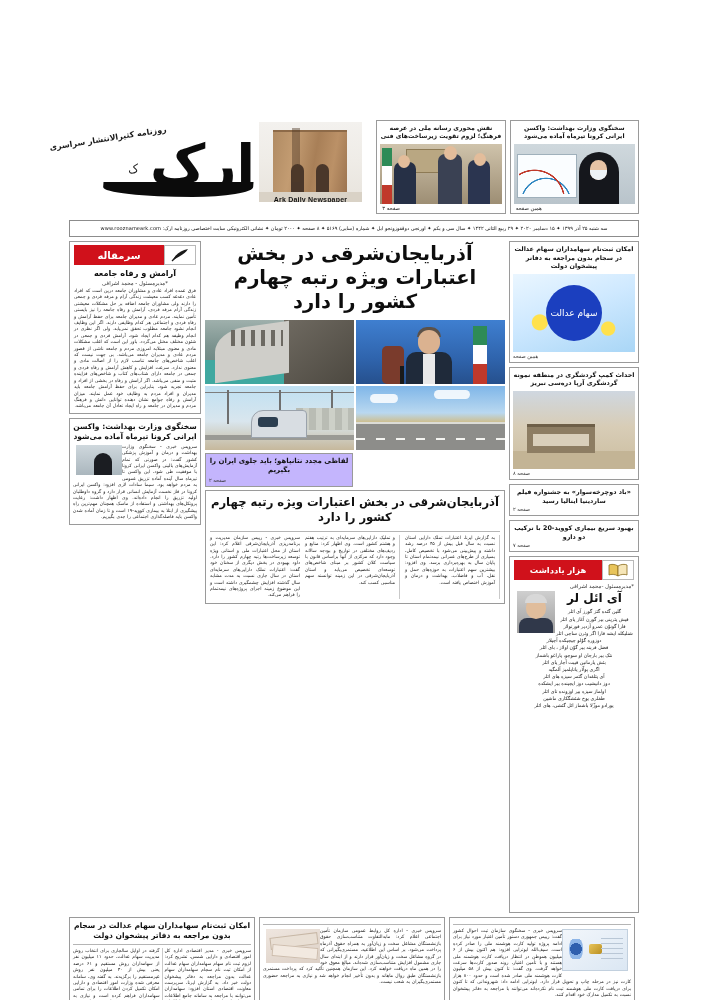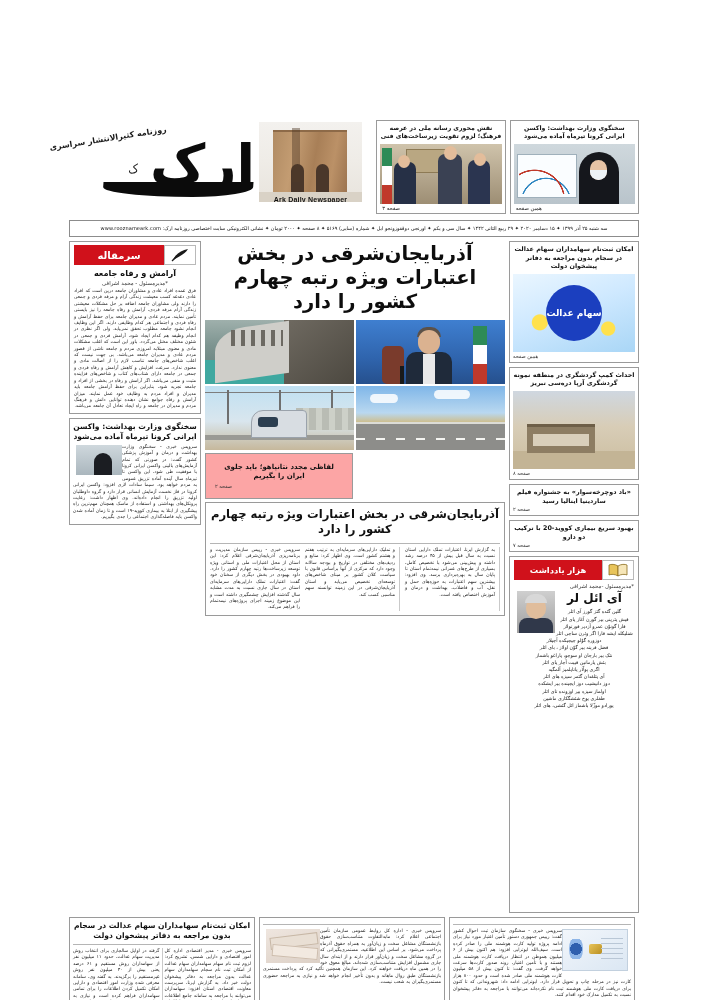--- a/index.html
+++ b/index.html
@@ -164,21 +164,21 @@
   
   .saham{background:
       radial-gradient(circle at 22% 62%, #ffe14d 0 7%, transparent 8%),
       radial-gradient(circle at 78% 70%, #ffe14d 0 6%, transparent 7%),
       linear-gradient(160deg,#eaf6ff 0%,#cfe9ff 45%,#a9d6f6 100%);}
   .saham .disc{
     position:absolute;left:50%;top:50%;transform:translate(-50%,-50%);
     width:56px;height:56px;border-radius:50%;background:#1b3fbf;
     display:flex;align-items:center;justify-content:center;
   }
-  .saham .disc span{color:#fff;font-size:9px;font-weight:700;}
+  .saham .disc span{color:#fff;font-size:9px;font-weight:400;}
 
   
   .camp{background:linear-gradient(180deg,#cfd7e0 0%,#d8cdb7 45%,#cbbd9f 100%);}
   .camp .bld{
     position:absolute;left:14px;bottom:16px;width:68px;height:26px;background:#8d7d63;
     border-top:3px solid #6e5f48;
   }
   .camp .bld:after{
     content:"";position:absolute;left:6px;top:7px;width:56px;height:12px;background:#d9cfbb;
   }
@@ -219,21 +219,21 @@
     background:repeating-linear-gradient(90deg,#b9bcb4 0 7px,#cdd0c8 7px 13px);}
   .pm-road{background:linear-gradient(180deg,#7fb6e8 0%,#b9d8f0 42%,#cdbf91 56%,#9a9a96 70%,#8b8b88 100%);}
   .pm-road .cloud{position:absolute;width:28px;height:9px;background:#fff;border-radius:9px;opacity:.85;}
   .pm-road .asph{position:absolute;left:0;bottom:0;width:100%;height:26px;background:#8d8d8a;}
   .pm-road .dash{position:absolute;left:0;bottom:10px;width:100%;height:2px;
     background:repeating-linear-gradient(90deg,#f3f3f0 0 9px,transparent 9px 20px);}
   .pm-road .guard{position:absolute;left:0;bottom:26px;width:100%;height:2px;background:#dcdcd6;}
 
   .cap-row{display:flex;flex-direction:row-reverse;gap:3px;}
   .cap{
-    width:148px;border:1px solid #9a9a9a;box-sizing:border-box;padding:9px;background:#fca5a5;
+    width:148px;border:1px solid #9a9a9a;box-sizing:border-box;padding:3px;background:#c4b5fd;
   }
   .cap-title{font-size:7px;line-height:9.4px;font-weight:700;text-align:center;}
   .cap-page{font-size:5px;color:#333;text-align:left;margin-top:1px;}
 
   .article-head{
     font-size:11.6px;line-height:15px;font-weight:700;text-align:center;padding:2px 0 3px;
   }
   .cols2{column-count:2;column-gap:5px;column-rule:1px solid #c9c9c9;}
 
   .bottom-grid{display:flex;flex-direction:row-reverse;gap:4px;margin-top:4px;}

